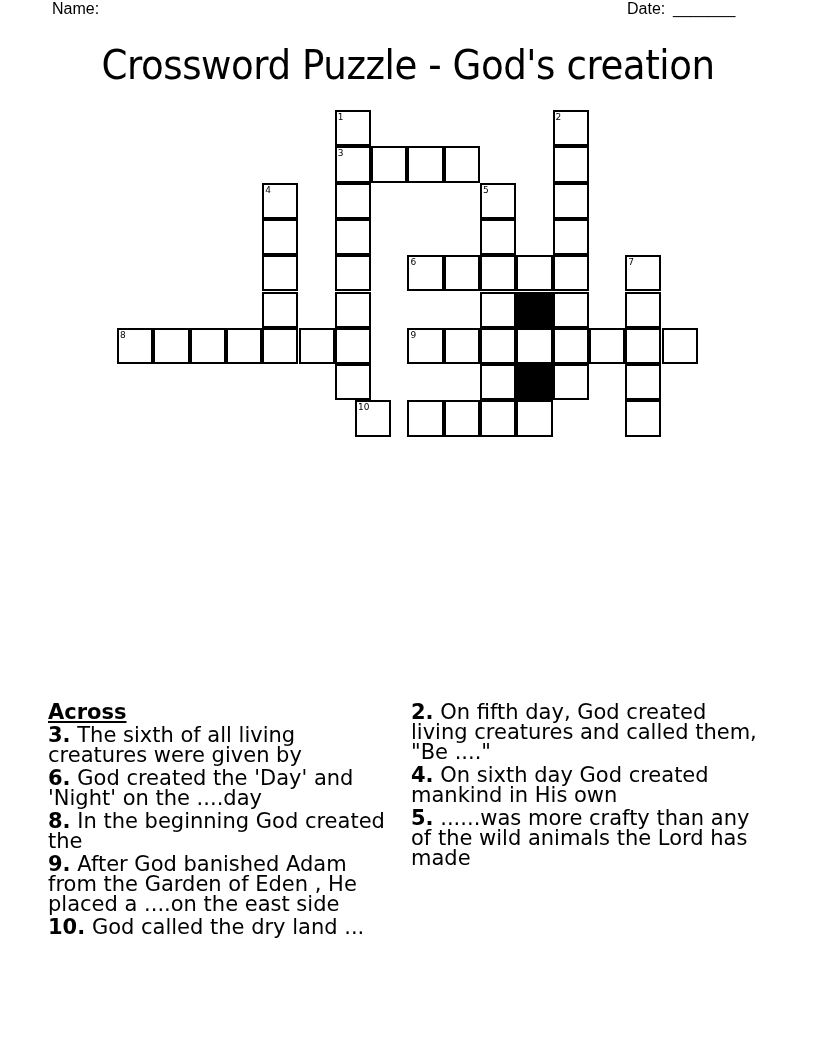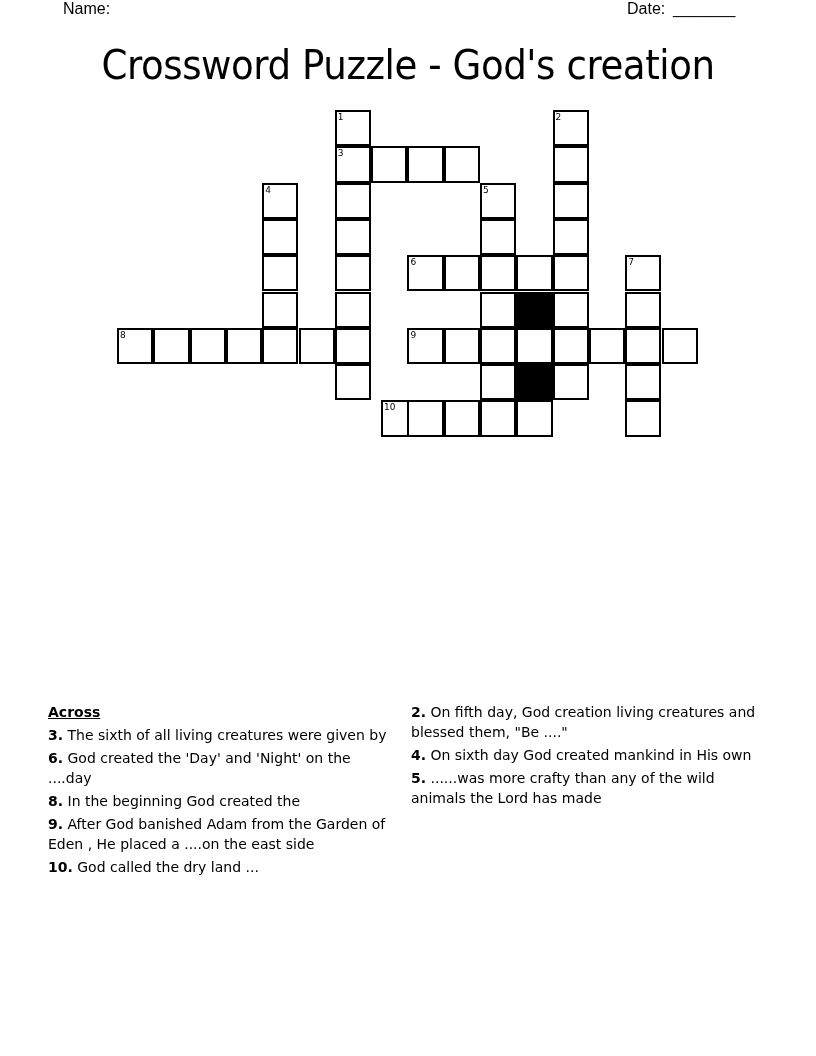--- a/index.html
+++ b/index.html
@@ -1,27 +1,27 @@
 <!DOCTYPE html>
 <html><head>
 <meta charset="utf-8">
 <style>
   html, body { margin: 0; padding: 0; background: #ffffff; }
   body { width: 816px; height: 1056px; position: relative; overflow: hidden; font-family: "DejaVu Sans", sans-serif; color: #000; }
   .header-line { position: absolute; top: 0; left: 48px; width: 700px; height: 20px; font-family: "Liberation Sans", sans-serif; font-size: 16px; line-height: 18px; }
-  .header-line .name-label { position: absolute; left: 15px; top: 0; }
+  .header-line .name-label { position: absolute; left: 4px; top: 0; }
   .header-line .name-blank { position: absolute; left: 52px; top: 0; }
   .header-line .date-label { position: absolute; left: 579px; top: 0; }
   .header-line .date-blank { position: absolute; left: 625px; top: 0; }
   .title { position: absolute; top: 38px; left: 0; width: 816px; text-align: center; font-size: 40px; line-height: 54px; font-family: "DejaVu Sans", sans-serif; letter-spacing: -0.5px; transform: scaleX(0.93); transform-origin: center; }
   .grid { position: absolute; left: 117px; top: 110px; width: 581px; height: 327px; }
   .cell { position: absolute; width: 36.3px; height: 36.3px; box-sizing: border-box; border: 2px solid #000; background: #fff; }
   .cell.black { background: #000; }
   .cell .num { position: absolute; left: 1px; top: 0px; font-size: 9px; line-height: 10px; font-family: "DejaVu Sans", sans-serif; }
-  .clues { position: absolute; top: 702px; font-size: 14px; line-height: 20px; font-family: "DejaVu Sans", sans-serif; }
+  .clues { position: absolute; top: 702px; font-size: 21px; line-height: 20px; font-family: "DejaVu Sans", sans-serif; }
   .clues.across { left: 48px; width: 345px; }
   .clues.down { left: 411px; width: 355px; }
   .clues .heading { font-weight: bold; text-decoration: underline; margin-bottom: 3px; }
   .clues .clue { margin-bottom: 3px; }
   .clues .clue b { font-weight: bold; }
 </style>
 </head>
 <body>
 
 <div class="header-line">
@@ -93,21 +93,21 @@
     <div class="cell" style="left: 399.3px; top: 217.8px;"></div>
     <div class="cell" style="left: 435.6px; top: 217.8px;"></div>
     <div class="cell" style="left: 471.9px; top: 217.8px;"></div>
     <div class="cell" style="left: 508.2px; top: 217.8px;"></div>
     <div class="cell" style="left: 544.5px; top: 217.8px;"></div>
     <div class="cell" style="left: 217.8px; top: 254.1px;"></div>
     <div class="cell" style="left: 363px; top: 254.1px;"></div>
     <div class="cell black" style="left: 399.3px; top: 254.1px;"></div>
     <div class="cell" style="left: 435.6px; top: 254.1px;"></div>
     <div class="cell" style="left: 508.2px; top: 254.1px;"></div>
-    <div class="cell" style="left: 264px; top: 290.4px;">
+    <div class="cell" style="left: 238px; top: 290.4px;">
       <span class="num">10</span>
     </div>
     <div class="cell" style="left: 290.4px; top: 290.4px;"></div>
     <div class="cell" style="left: 326.7px; top: 290.4px;"></div>
     <div class="cell" style="left: 363px; top: 290.4px;"></div>
     <div class="cell" style="left: 399.3px; top: 290.4px;"></div>
     <div class="cell" style="left: 508.2px; top: 290.4px;"></div>
   </div>
 
 <div class="clues across">
@@ -116,17 +116,17 @@
       <div class="clue"><b>3.</b><span> The sixth of all living creatures were given by</span></div>
       <div class="clue"><b>6.</b><span> God created the 'Day' and 'Night' on the ....day</span></div>
       <div class="clue"><b>8.</b><span> In the beginning God created the</span></div>
       <div class="clue"><b>9.</b><span> After God banished Adam from the Garden of Eden , He placed a ....on the east side</span></div>
       <div class="clue"><b>10.</b><span> God called the dry land ...</span></div>
     </div>
 </div>
 
 <div class="clues down">
   <div id="down-list">
-      <div class="clue"><b>2.</b><span> On fifth day, God creation living creatures and blessed them, "Be ...."</span></div>
+      <div class="clue"><b>2.</b><span> On fifth day, God created living creatures and called them, "Be ...."</span></div>
       <div class="clue"><b>4.</b><span> On sixth day God created mankind in His own</span></div>
       <div class="clue"><b>5.</b><span> ......was more crafty than any of the wild animals the Lord has made</span></div>
     </div>
 </div>
 
 </body></html>

